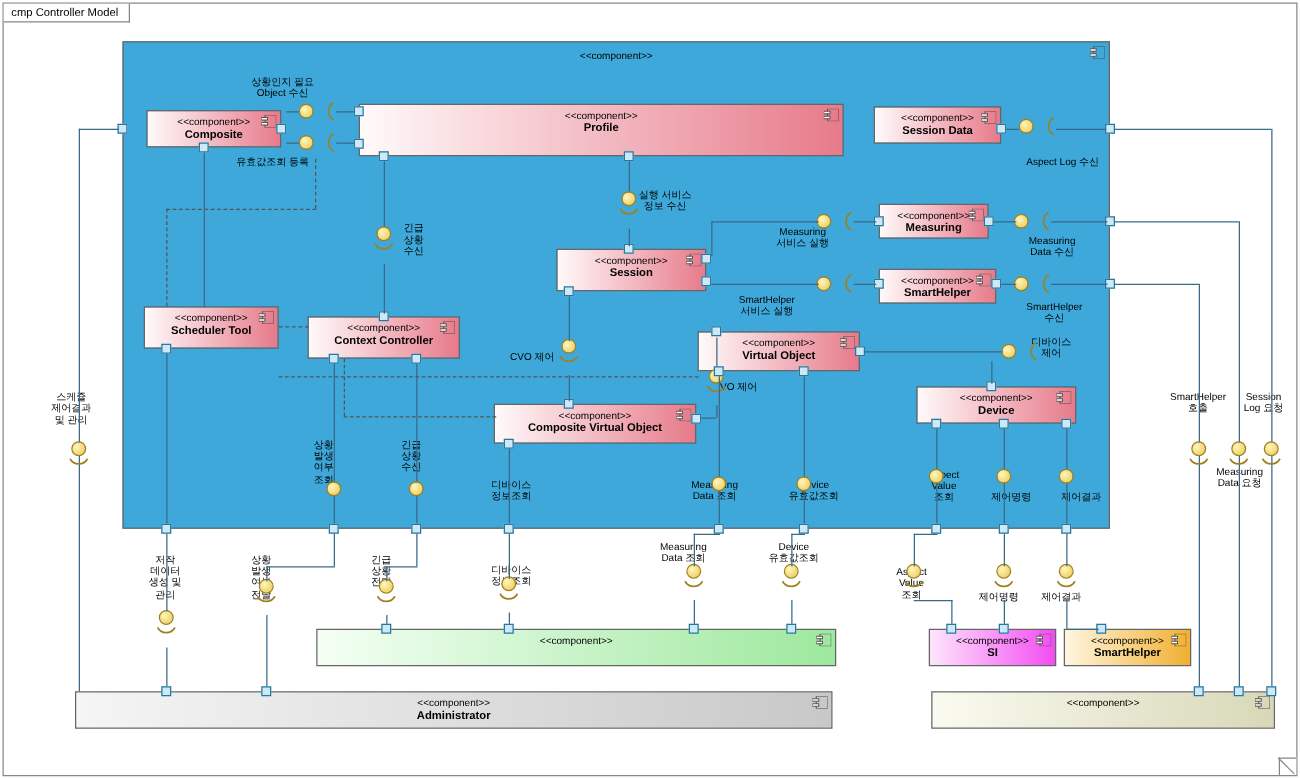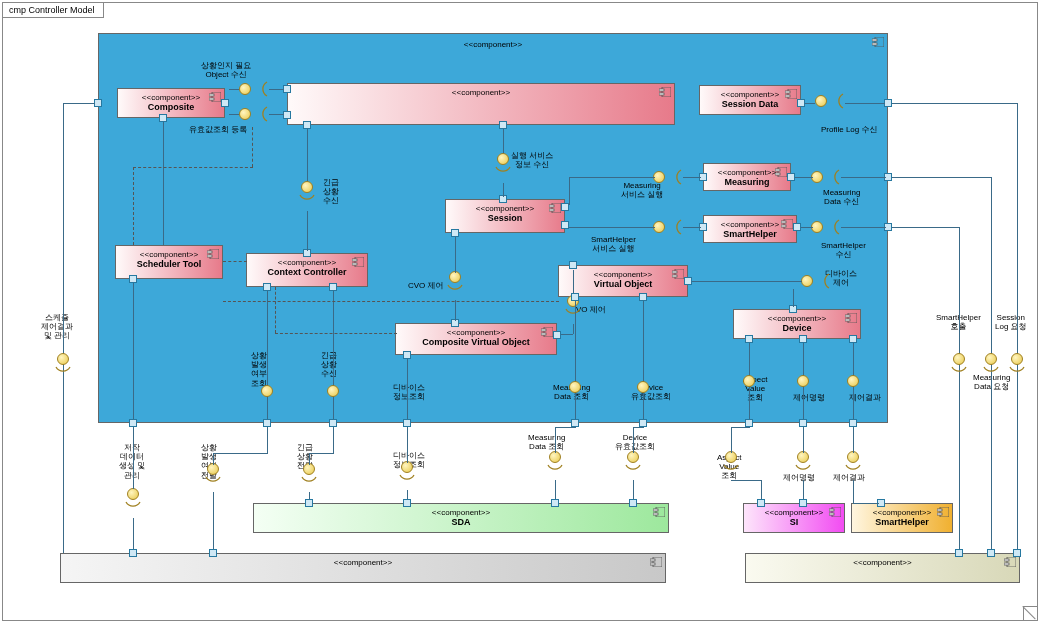--- a/index.html
+++ b/index.html
@@ -53,20 +53,21 @@
         <svg viewBox="0 0 12 10">
           <rect x="3" y="0" width="9" height="10" fill="none" stroke="#555" stroke-width="0.8"></rect>
           <rect x="0" y="2" width="5" height="2" fill="#fff" stroke="#555" stroke-width="0.8"></rect>
           <rect x="0" y="6" width="5" height="2" fill="#fff" stroke="#555" stroke-width="0.8"></rect>
         </svg>
       </div>
     </div>
 
   <div class="comp pink" style="left:284px;top:80px;width:388px;height:42px">
       <div class="st">&lt;&lt;component&gt;&gt;</div>
+      <div class="nm">Profile</div>
       <div class="cicon">
         <svg viewBox="0 0 12 10">
           <rect x="3" y="0" width="9" height="10" fill="none" stroke="#555" stroke-width="0.8"></rect>
           <rect x="0" y="2" width="5" height="2" fill="#fff" stroke="#555" stroke-width="0.8"></rect>
           <rect x="0" y="6" width="5" height="2" fill="#fff" stroke="#555" stroke-width="0.8"></rect>
         </svg>
       </div>
     </div>
 
   <div class="comp pink" style="left:696px;top:82px;width:102px;height:30px">
@@ -172,21 +173,20 @@
         <svg viewBox="0 0 12 10">
           <rect x="3" y="0" width="9" height="10" fill="none" stroke="#555" stroke-width="0.8"></rect>
           <rect x="0" y="2" width="5" height="2" fill="#fff" stroke="#555" stroke-width="0.8"></rect>
           <rect x="0" y="6" width="5" height="2" fill="#fff" stroke="#555" stroke-width="0.8"></rect>
         </svg>
       </div>
     </div>
 
   <div class="comp green" style="left:250px;top:500px;width:416px;height:30px">
       <div class="st">&lt;&lt;component&gt;&gt;</div>
-      <div class="nm">SDA</div>
       <div class="cicon">
         <svg viewBox="0 0 12 10">
           <rect x="3" y="0" width="9" height="10" fill="none" stroke="#555" stroke-width="0.8"></rect>
           <rect x="0" y="2" width="5" height="2" fill="#fff" stroke="#555" stroke-width="0.8"></rect>
           <rect x="0" y="6" width="5" height="2" fill="#fff" stroke="#555" stroke-width="0.8"></rect>
         </svg>
       </div>
     </div>
 
   <div class="comp mag" style="left:740px;top:500px;width:102px;height:30px">
@@ -208,20 +208,21 @@
         <svg viewBox="0 0 12 10">
           <rect x="3" y="0" width="9" height="10" fill="none" stroke="#555" stroke-width="0.8"></rect>
           <rect x="0" y="2" width="5" height="2" fill="#fff" stroke="#555" stroke-width="0.8"></rect>
           <rect x="0" y="6" width="5" height="2" fill="#fff" stroke="#555" stroke-width="0.8"></rect>
         </svg>
       </div>
     </div>
 
   <div class="comp grey" style="left:57px;top:550px;width:606px;height:30px">
       <div class="st">&lt;&lt;component&gt;&gt;</div>
+      <div class="nm">Administrator</div>
       <div class="cicon">
         <svg viewBox="0 0 12 10">
           <rect x="3" y="0" width="9" height="10" fill="none" stroke="#555" stroke-width="0.8"></rect>
           <rect x="0" y="2" width="5" height="2" fill="#fff" stroke="#555" stroke-width="0.8"></rect>
           <rect x="0" y="6" width="5" height="2" fill="#fff" stroke="#555" stroke-width="0.8"></rect>
         </svg>
       </div>
     </div>
 
   <div class="comp beige" style="left:742px;top:550px;width:275px;height:30px">
@@ -231,21 +232,21 @@
           <rect x="3" y="0" width="9" height="10" fill="none" stroke="#555" stroke-width="0.8"></rect>
           <rect x="0" y="2" width="5" height="2" fill="#fff" stroke="#555" stroke-width="0.8"></rect>
           <rect x="0" y="6" width="5" height="2" fill="#fff" stroke="#555" stroke-width="0.8"></rect>
         </svg>
       </div>
     </div>
 
   <div class="lbl" style="left:198px;top:58px;white-space:pre">상황인지 필요
 Object 수신</div>
   <div class="lbl" style="left:186px;top:122px">유효값조회 등록</div>
-  <div class="lbl" style="left:818px;top:122px">Profile Log 수신</div>
+  <div class="lbl" style="left:818px;top:122px">Aspect Log 수신</div>
   <div class="lbl" style="left:508px;top:148px;white-space:pre">실행 서비스
 정보 수신</div>
   <div class="lbl" style="left:320px;top:175px;white-space:pre">긴급
 상황
 수신</div>
   <div class="lbl" style="left:618px;top:178px;white-space:pre">Measuring
 서비스 실행</div>
   <div class="lbl" style="left:820px;top:185px;white-space:pre">Measuring
 Data 수신</div>
   <div class="lbl" style="left:588px;top:232px;white-space:pre">SmartHelper

